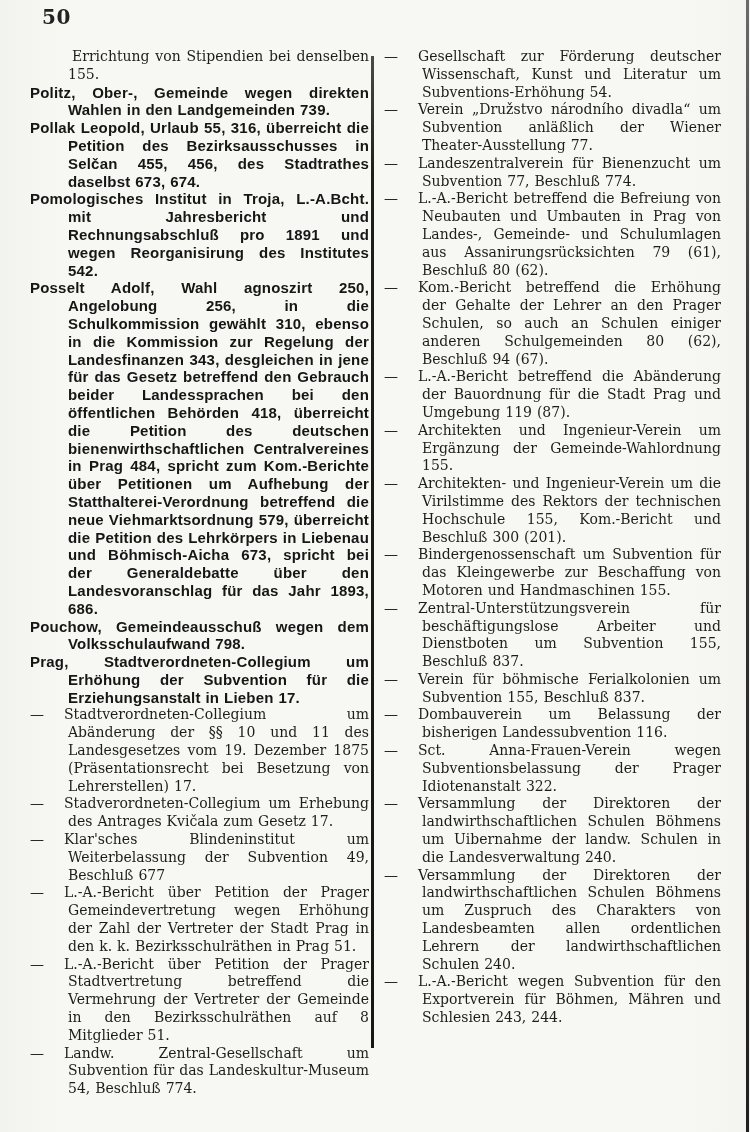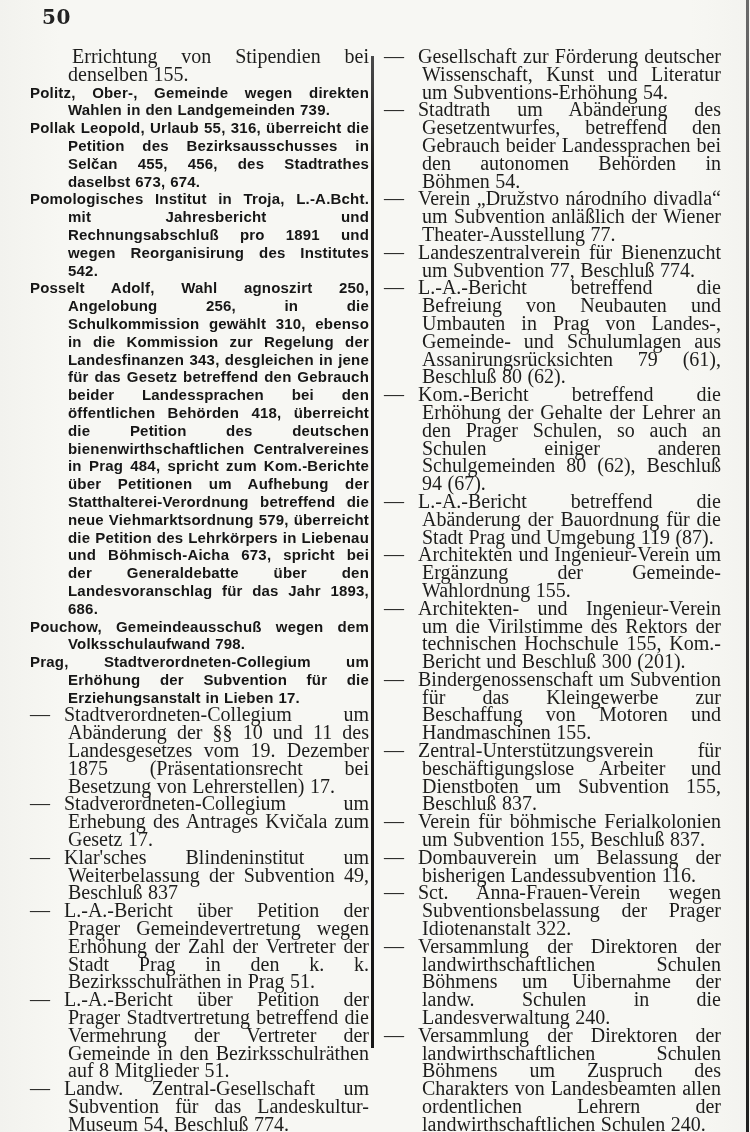--- a/index.html
+++ b/index.html
@@ -36,27 +36,26 @@
   }
   .scan-edge-right {
     position: absolute;
     right: 1px; top: 0;
     width: 3px; height: 1132px;
     background: linear-gradient(to bottom, #6a6a6a 0%, #383838 30%, #1f1f1f 100%);
   }
   .entry {
     margin: 0;
     text-align: justify;
-    font-size: 20px;
+    font-size: 14px;
     line-height: 17.8px;
     text-indent: -38px;
     padding-left: 38px;
     word-spacing: 0.5px;
     color: #1d1d1c;
-    font-family: Liberation Serif, serif;
   }
   .entry.plain {
     text-indent: 4px; 
   }
   .dash-glyph {
     display: inline-block;
     width: 34px;
     text-indent: 0;
     color: #1d1d1c;
   }
@@ -77,31 +76,30 @@
   <div class="column left" id="col-left">
       <p class="entry plain"><span>Errichtung von Stipendien bei denselben 155.</span></p>
       <p class="entry headword"><span class="headword">Politz, Ober-,</span> <span>Gemeinde wegen direkten Wahlen in den Landgemeinden 739.</span></p>
       <p class="entry headword"><span class="headword">Pollak</span> <span>Leopold, Urlaub 55, 316, überreicht die Petition des Bezirksausschusses in Selčan 455, 456, des Stadtrathes daselbst 673, 674.</span></p>
       <p class="entry headword"><span class="headword">Pomologisches Institut in Troja,</span> <span>L.-A.Bcht. mit Jahresbericht und Rechnungsabschluß pro 1891 und wegen Reorganisirung des Institutes 542.</span></p>
       <p class="entry headword"><span class="headword">Posselt</span> <span>Adolf, Wahl agnoszirt 250, Angelobung 256, in die Schulkommission gewählt 310, ebenso in die Kommission zur Regelung der Landesfinanzen 343, desgleichen in jene für das Gesetz betreffend den Gebrauch beider Landessprachen bei den öffentlichen Behörden 418, überreicht die Petition des deutschen bienenwirthschaftlichen Centralvereines in Prag 484, spricht zum Kom.-Berichte über Petitionen um Aufhebung der Statthalterei-Verordnung betreffend die neue Viehmarktsordnung 579, überreicht die Petition des Lehrkörpers in Liebenau und Böhmisch-Aicha 673, spricht bei der Generaldebatte über den Landesvoranschlag für das Jahr 1893, 686.</span></p>
       <p class="entry headword"><span class="headword">Pouchow,</span> <span>Gemeindeausschuß wegen dem Volksschulaufwand 798.</span></p>
       <p class="entry headword"><span class="headword">Prag,</span> <span>Stadtverordneten-Collegium um Erhöhung der Subvention für die Erziehungsanstalt in Lieben 17.</span></p>
       <p class="entry dash"><span class="dash-glyph">—</span><span>Stadtverordneten-Collegium um Abänderung der §§ 10 und 11 des Landesgesetzes vom 19. Dezember 1875 (Präsentationsrecht bei Besetzung von Lehrerstellen) 17.</span></p>
       <p class="entry dash"><span class="dash-glyph">—</span><span>Stadverordneten-Collegium um Erhebung des Antrages Kvičala zum Gesetz 17.</span></p>
-      <p class="entry dash"><span class="dash-glyph">—</span><span>Klar'sches Blindeninstitut um Weiterbelassung der Subvention 49, Beschluß 837</span></p>
+      <p class="entry dash"><span class="dash-glyph">—</span><span>Klar'sches Blindeninstitut um Weiterbelassung der Subvention 49, Beschluß 677</span></p>
       <p class="entry dash"><span class="dash-glyph">—</span><span>L.-A.-Bericht über Petition der Prager Gemeindevertretung wegen Erhöhung der Zahl der Vertreter der Stadt Prag in den k. k. Bezirksschulräthen in Prag 51.</span></p>
       <p class="entry dash"><span class="dash-glyph">—</span><span>L.-A.-Bericht über Petition der Prager Stadtvertretung betreffend die Vermehrung der Vertreter der Gemeinde in den Bezirksschulräthen auf 8 Mitglieder 51.</span></p>
       <p class="entry dash"><span class="dash-glyph">—</span><span>Landw. Zentral-Gesellschaft um Subvention für das Landeskultur-Museum 54, Beschluß 774.</span></p>
     </div>
 
   <div class="divider-rule"></div>
 
   <div class="column right" id="col-right">
       <p class="entry dash"><span class="dash-glyph">—</span><span>Gesellschaft zur Förderung deutscher Wissenschaft, Kunst und Literatur um Subventions-Erhöhung 54.</span></p>
-      <p class="entry dash"><span class="dash-glyph">—</span><span>Stadtrath um Abänderung des Gesetzentwurfes, betreffend den Gebrauch beider Landessprachen bei den autonomen Behörden in Böhmen 54.</span></p>
       <p class="entry dash"><span class="dash-glyph">—</span><span>Verein „Družstvo národního divadla“ um Subvention anläßlich der Wiener Theater-Ausstellung 77.</span></p>
       <p class="entry dash"><span class="dash-glyph">—</span><span>Landeszentralverein für Bienenzucht um Subvention 77, Beschluß 774.</span></p>
       <p class="entry dash"><span class="dash-glyph">—</span><span>L.-A.-Bericht betreffend die Befreiung von Neubauten und Umbauten in Prag von Landes-, Gemeinde- und Schulumlagen aus Assanirungsrücksichten 79 (61), Beschluß 80 (62).</span></p>
       <p class="entry dash"><span class="dash-glyph">—</span><span>Kom.-Bericht betreffend die Erhöhung der Gehalte der Lehrer an den Prager Schulen, so auch an Schulen einiger anderen Schulgemeinden 80 (62), Beschluß 94 (67).</span></p>
       <p class="entry dash"><span class="dash-glyph">—</span><span>L.-A.-Bericht betreffend die Abänderung der Bauordnung für die Stadt Prag und Umgebung 119 (87).</span></p>
       <p class="entry dash"><span class="dash-glyph">—</span><span>Architekten und Ingenieur-Verein um Ergänzung der Gemeinde-Wahlordnung 155.</span></p>
       <p class="entry dash"><span class="dash-glyph">—</span><span>Architekten- und Ingenieur-Verein um die Virilstimme des Rektors der technischen Hochschule 155, Kom.-Bericht und Beschluß 300 (201).</span></p>
       <p class="entry dash"><span class="dash-glyph">—</span><span>Bindergenossenschaft um Subvention für das Kleingewerbe zur Beschaffung von Motoren und Handmaschinen 155.</span></p>
       <p class="entry dash"><span class="dash-glyph">—</span><span>Zentral-Unterstützungsverein für beschäftigungslose Arbeiter und Dienstboten um Subvention 155, Beschluß 837.</span></p>
       <p class="entry dash"><span class="dash-glyph">—</span><span>Verein für böhmische Ferialkolonien um Subvention 155, Beschluß 837.</span></p>

